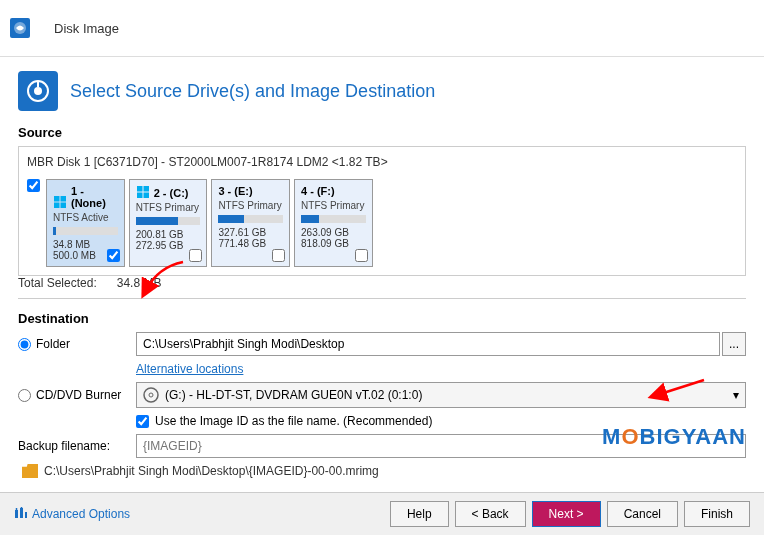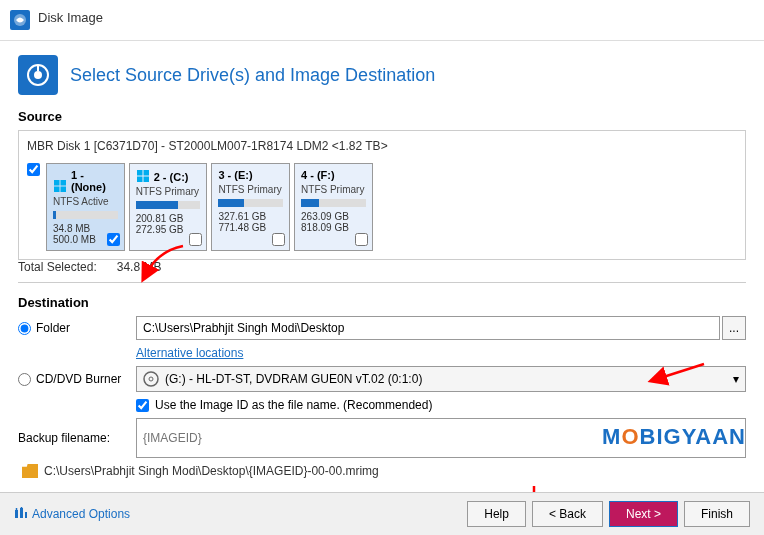--- a/index.html
+++ b/index.html
@@ -10,27 +10,27 @@
       width: 764px;
       height: 535px;
       overflow: hidden;
       display: flex;
       flex-direction: column;
     }
 
     
     .title-bar {
       background: #fff;
-      padding: 10px 10px;
+      padding: 18px 10px;
       font-size: 13px;
       color: #333;
       border-bottom: 1px solid #ddd;
       display: flex;
-      align-items: flex-start;
-      gap: 8px;
+      align-items: center;
+      gap: 24px;
     }
     .title-bar-icon {
       width: 20px; height: 20px;
       background: #1a6fc4;
       border-radius: 2px;
       display: flex; align-items: center; justify-content: center;
     }
 
     
     .main-content {
@@ -232,21 +232,21 @@
       align-items: center;
       gap: 8px;
       margin-bottom: 6px;
     }
     .backup-filename-label {
       min-width: 110px;
       font-size: 12px;
     }
     .backup-filename-input {
       flex: 1;
-      height: 40px;
+      height: 24px;
       border: 1px solid #999;
       padding: 6px 6px;
       font-size: 12px;
       color: #999;
       outline: none;
     }
     .file-path-row {
       display: flex;
       align-items: center;
       gap: 6px;
@@ -513,15 +513,16 @@
       <rect x="11" y="5" width="2" height="6" fill="#1a6fc4"></rect>
       <line x1="2.5" y1="3" x2="2.5" y2="1" stroke="#1a6fc4" stroke-width="1.5"></line>
       <line x1="7.5" y1="1" x2="7.5" y2="0" stroke="#1a6fc4" stroke-width="1.5"></line>
     </svg>
     <span>Advanced Options</span>
   </div>
   <div class="footer-right">
     <button class="footer-btn">Help</button>
     <button class="footer-btn">&lt; Back</button>
     <button class="footer-btn primary">Next &gt;</button>
+    <button class="footer-btn">Cancel</button>
     <button class="footer-btn">Finish</button>
   </div>
 </div>
 
 </body></html>

